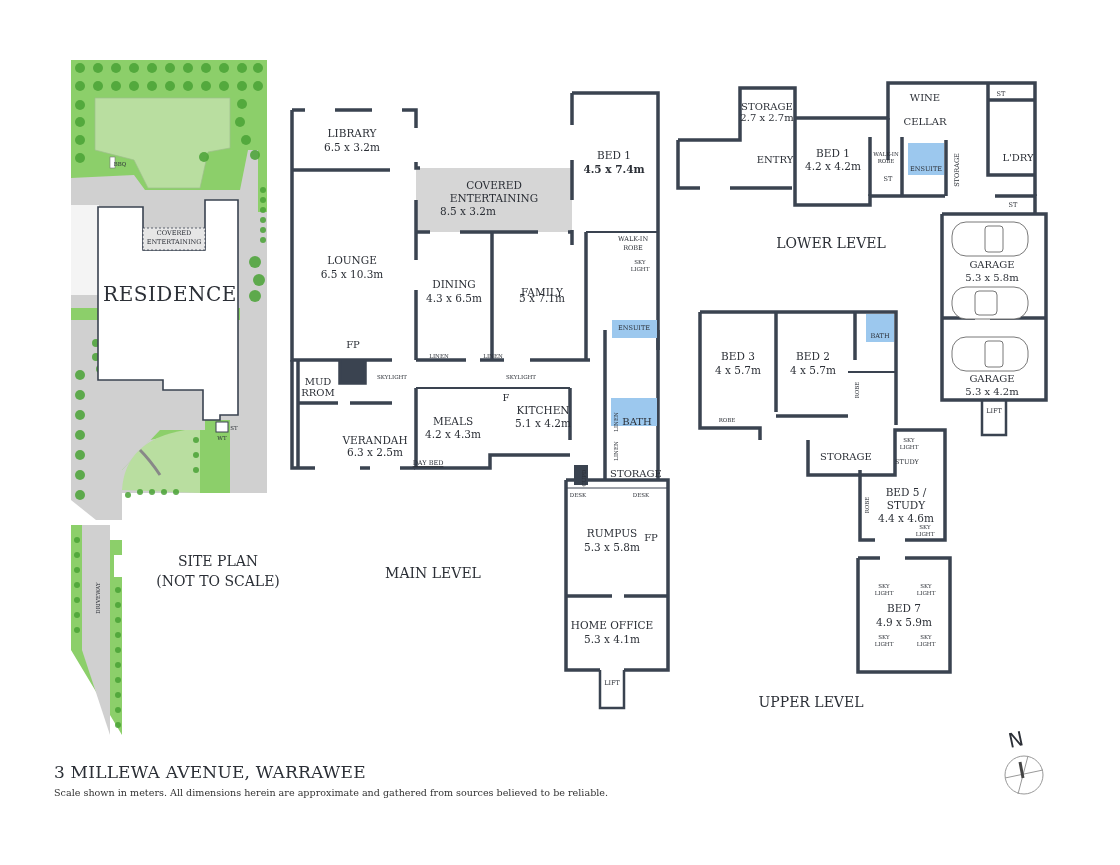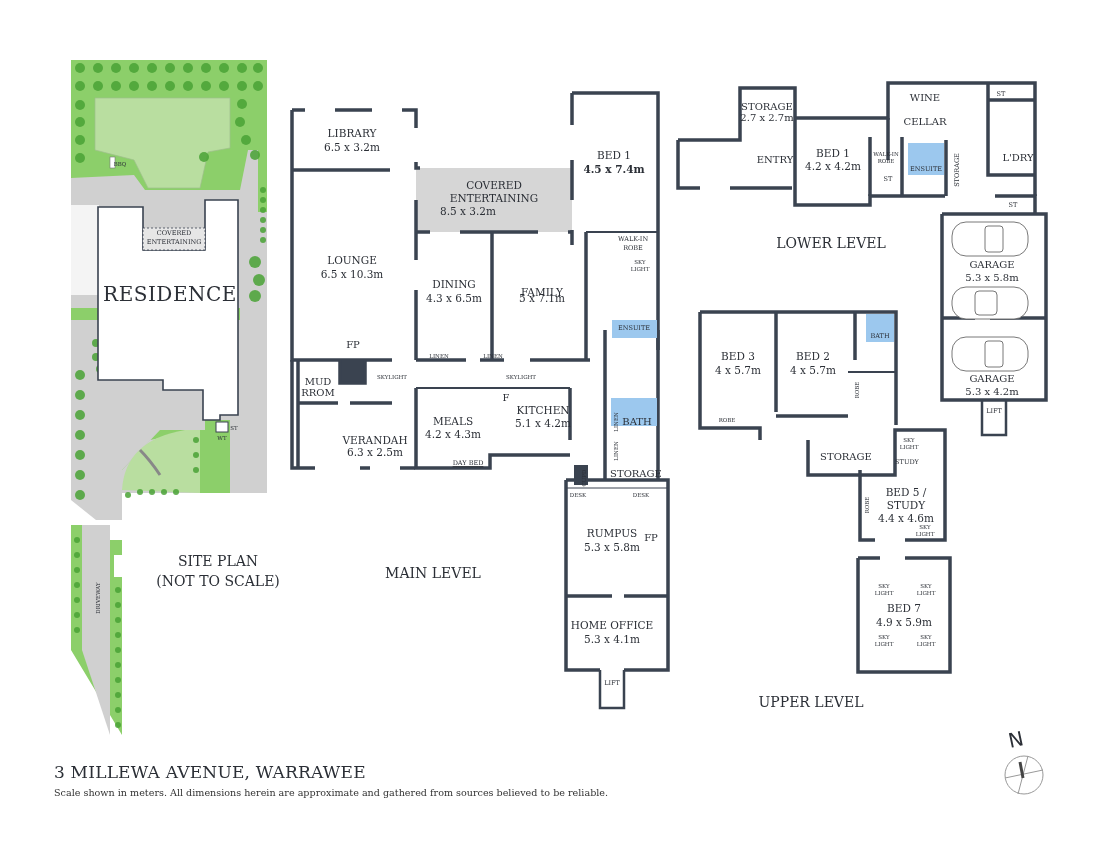--- a/index.html
+++ b/index.html
@@ -236,21 +236,21 @@
 <div class="lbl xs" style="left:521px;top:377px;">SKYLIGHT</div>
 <div class="lbl rs" style="left:318px;top:382px;">MUD</div>
 <div class="lbl rs" style="left:318px;top:393px;">RROM</div>
 <div class="lbl rm" style="left:375px;top:440px;">VERANDAH</div>
 <div class="lbl rm" style="left:375px;top:452px;text-align:center;">6.3 x 2.5m</div>
 <div class="lbl rm" style="left:453px;top:421px;">MEALS</div>
 <div class="lbl rm" style="left:453px;top:434px;">4.2 x 4.3m</div>
 <div class="lbl rs" style="left:506px;top:398px;">F</div>
 <div class="lbl rm" style="left:543px;top:410px;">KITCHEN</div>
 <div class="lbl rm" style="left:543px;top:423px;">5.1 x 4.2m</div>
-<div class="lbl sm" style="left:468px;top:464px;text-decoration:underline;">DAY BED</div>
+<div class="lbl sm" style="left:428px;top:464px;text-decoration:underline;">DAY BED</div>
 <div class="lbl rs" style="left:637px;top:422px;">BATH</div>
 <div class="lbl xs vert" style="left:616px;top:422px;">LINEN</div>
 <div class="lbl xs vert" style="left:616px;top:451px;">LINEN</div>
 <div class="lbl rs" style="left:636px;top:474px;">STORAGE</div>
 <div class="lbl xs vert" style="left:584px;top:478px;">CUPD</div>
 <div class="lbl xs" style="left:578px;top:495px;">DESK</div>
 <div class="lbl xs" style="left:641px;top:495px;">DESK</div>
 <div class="lbl rm" style="left:612px;top:533px;">RUMPUS</div>
 <div class="lbl rm" style="left:612px;top:547px;">5.3 x 5.8m</div>
 <div class="lbl rs" style="left:651px;top:538px;">FP</div>

